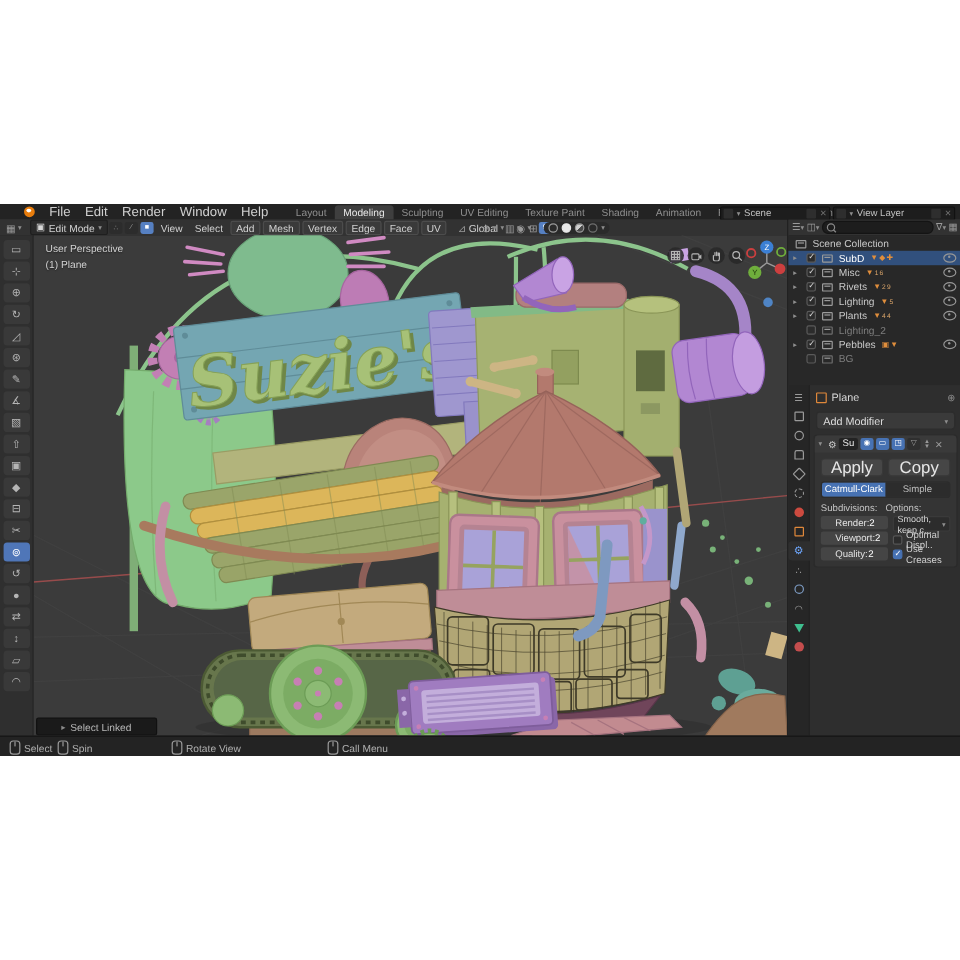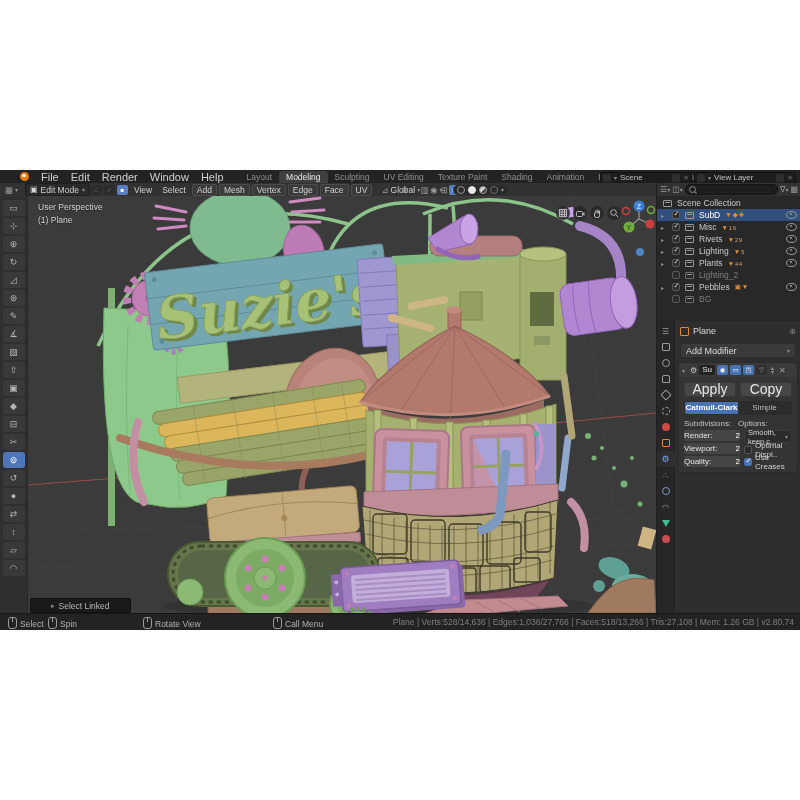--- a/index.html
+++ b/index.html
@@ -80,27 +80,27 @@
   .modhdr{height:14px;background:#3a3a3a;border-radius:3px 3px 0 0;display:flex;align-items:center;gap:2px;padding:0 3px;}
   .namechip{background:#232323;border-radius:2px;color:#e8e8e8;padding:0 3px;height:10px;line-height:10px;font-size:8px;}
   .mtog{width:11px;height:10px;border-radius:2px;background:#2f2f2f;color:#9a9a9a;font-size:6.5px;line-height:10px;text-align:center;}
   .mtog.on{background:#4772b3;color:#fff;}
   .updn{color:#9a9a9a;font-size:5px;line-height:4px;text-align:center;margin-left:1px;}
   .mx{color:#9a9a9a;margin-left:2px;font-size:8px;}
   .btnrow{display:flex;gap:4px;margin:5px 5px 0 5px;}
   .btn{flex:1;height:13px;background:#464646;border:1px solid #383838;border-radius:3px;color:#e6e6e6;text-align:center;line-height:13px;font-size:14px;}
   .segrow{display:flex;margin:4px 5px 0 5px;border-radius:3px;overflow:hidden;border:1px solid #2c2c2c;}
   .seg{flex:1;height:12px;line-height:12px;text-align:center;font-size:8px;background:#2c2c2c;color:#bdbdbd;}
-  .seg.on{background:#4772b3;color:#fff;font-weight:bold;}
+  .seg.on{background:#4772b3;color:#fff;}
   .lblrow{display:flex;margin:4px 5px 0 5px;color:#c4c4c4;font-size:8px;}
   .lblrow span{flex:1;}
   .cols{display:flex;gap:4px;margin:2px 5px 0 5px;}
   .colL{width:56px;display:flex;flex-direction:column;gap:2px;}
   .colR{flex:1;display:flex;flex-direction:column;gap:2px;}
-  .field{height:11px;background:#454545;border-radius:2px;display:flex;align-items:center;padding:0 0;font-size:8px;color:#e2e2e2;}
+  .field{height:11px;background:#454545;border-radius:2px;display:flex;align-items:center;padding:0 12px;font-size:8px;color:#e2e2e2;}
   .field b{margin-left:auto;font-weight:normal;color:#fff;}
   .dropdown{height:11px;background:#2c2c2c;border:1px solid #3a3a3a;border-radius:2px;display:flex;align-items:center;padding:0 3px;font-size:7.5px;color:#d6d6d6;}
   .ckrow{display:flex;align-items:center;gap:3px;font-size:8px;color:#d0d0d0;height:10px;}
   .ckbx{width:8px;height:8px;border:1px solid #555;border-radius:2px;background:#2c2c2c;box-sizing:border-box;position:relative;flex:none;}
   .ckbx.ck{background:#4772b3;border-color:#4772b3;}
   .ckbx.ck:after{content:"✓";position:absolute;left:0.5px;top:-2.5px;font-size:7px;color:#fff;}
   
   .statusbar{position:absolute;left:0;top:443px;width:800px;height:16px;background:#232323;border-top:1px solid #161616;color:#b0b0b0;font-size:8.5px;}
   .mouse{display:inline-block;width:7px;height:10px;border:1px solid #9a9a9a;border-radius:3px;position:relative;vertical-align:-2px;margin-right:3px;}
   .mouse:after{content:"";position:absolute;left:3px;top:0;width:1px;height:4px;background:#9a9a9a;}
@@ -783,15 +783,14 @@
         </div>
       </div>
     </div>
   </div>
 
   <div class="statusbar">
     <span class="hint" style="left:8px"><span class="mouse"></span><span>Select</span></span>
     <span class="hint" style="left:48px"><span class="mouse"></span><span>Spin</span></span>
     <span class="hint" style="left:143px"><span class="mouse"></span><span>Rotate View</span></span>
     <span class="hint" style="left:273px"><span class="mouse"></span><span>Call Menu</span></span>
-    <span class="stats">Plane | Verts:528/14,636 | Edges:1,036/27,766 | Faces:518/13,266 | Tris:27,108 | Mem: 1.26 GB | v2.80.74</span>
   </div>
 </div>
 
 </body></html>

